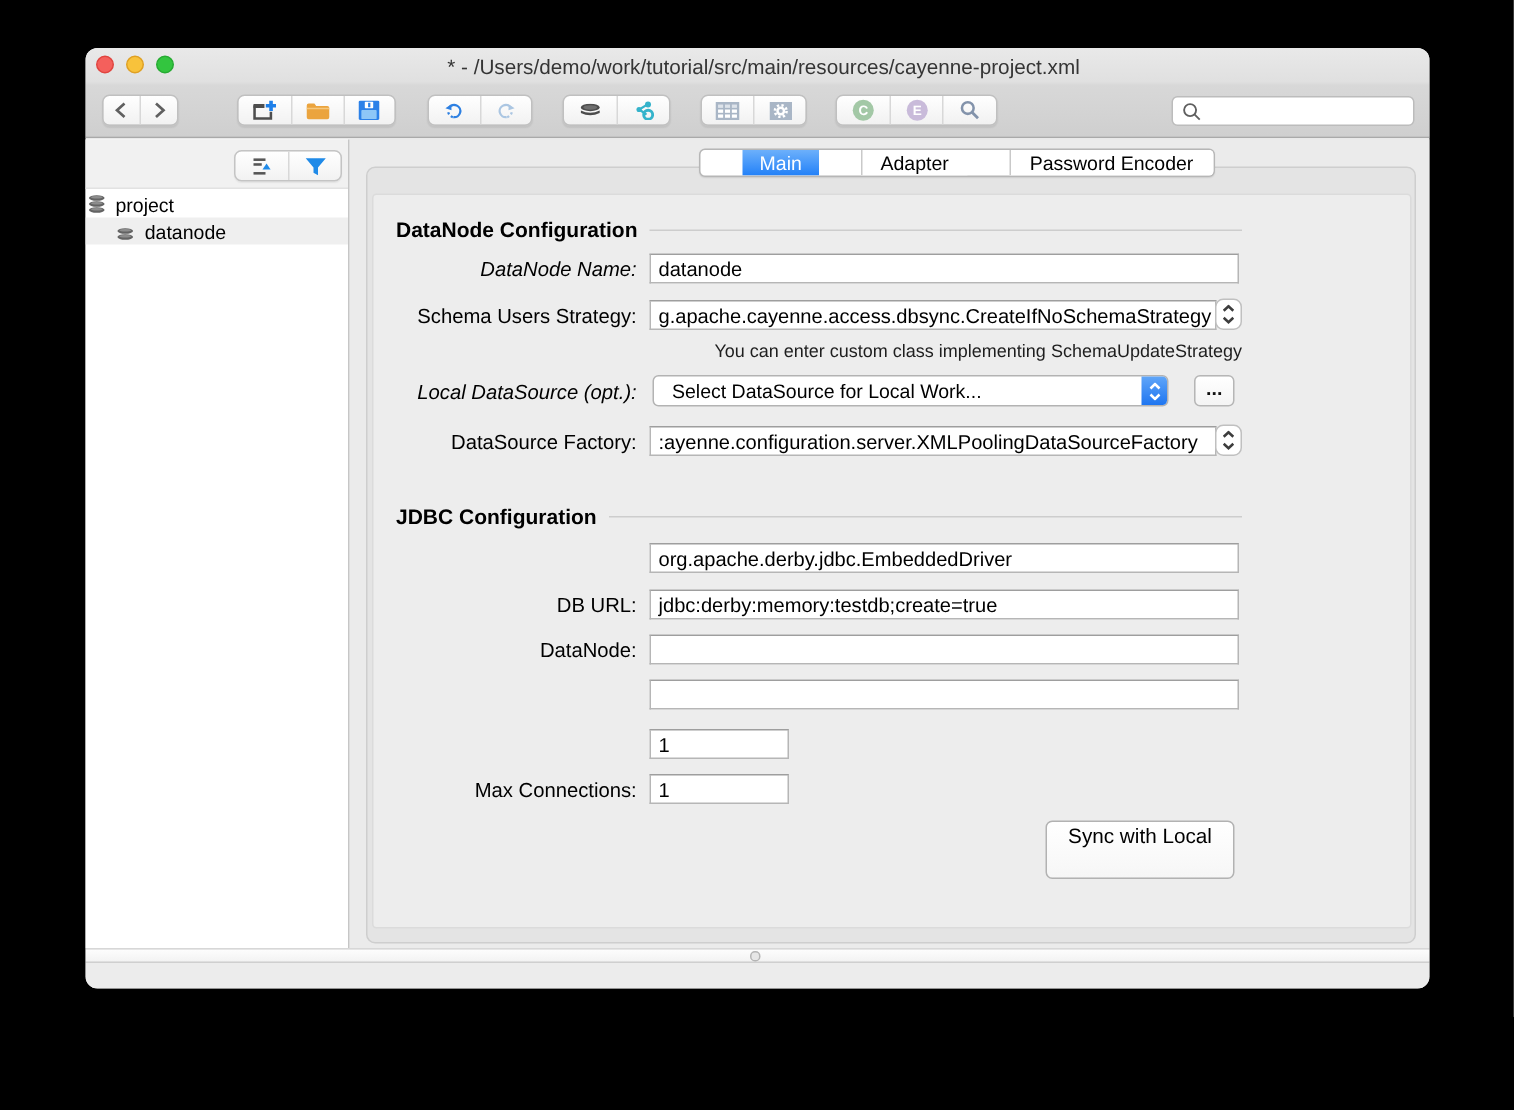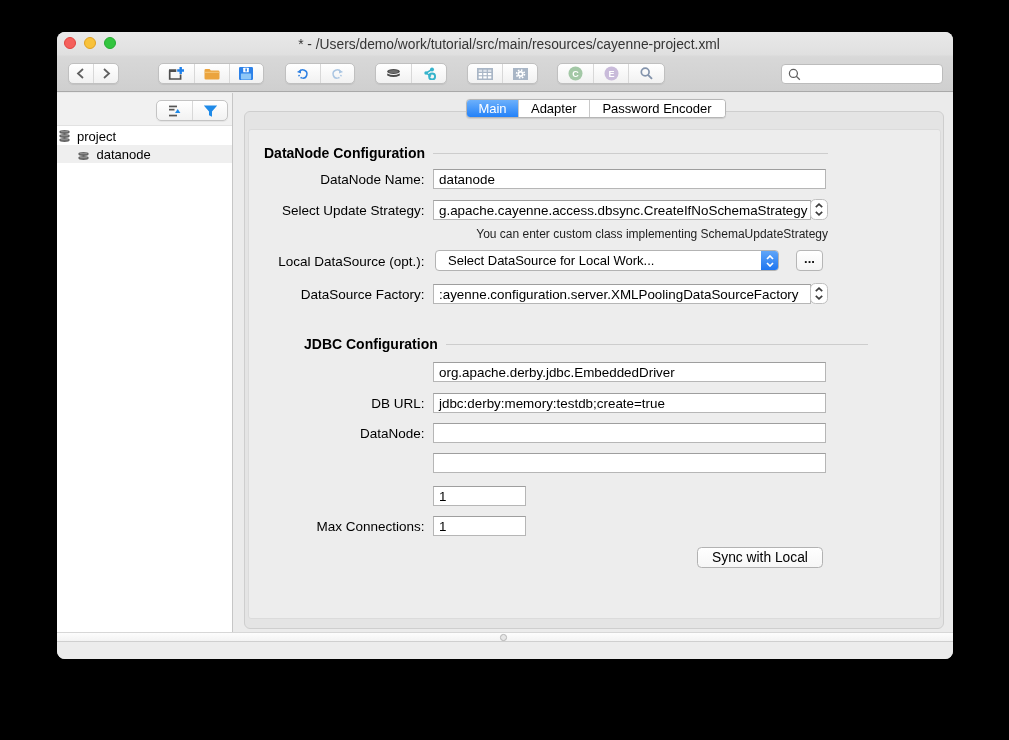--- a/index.html
+++ b/index.html
@@ -21,38 +21,38 @@
 #main{position:absolute;left:0;top:61px;width:896px;height:539px;background:#ebebeb;}
 #sidebar{position:absolute;left:0;top:0;width:176px;height:539px;background:#fff;border-right:1px solid #c6c6c6;padding-left:40px;}
 #sidehead{position:absolute;left:0;top:0;width:175px;height:33px;background:#f1f1f1;border-bottom:1px solid #e2e2e2;}
 #sidebtns{position:absolute;left:99px;top:7px;height:21px;display:flex;background:linear-gradient(#ffffff,#f2f2f2);border:1px solid #c4c4c4;border-radius:5px;box-shadow:0 1px 1px rgba(0,0,0,0.06);}
 .trow{position:absolute;left:0;width:175px;height:18px;font-size:13px;color:#000;}
 .trow .ti{position:absolute;}
 .trow .ti svg{display:block;}
 .trow .tt{position:absolute;top:2px;}
 
 #tabs{position:absolute;left:409px;top:66.5px;height:19px;display:flex;border:1px solid #b6b6b6;border-radius:4px;background:#fff;overflow:hidden;box-shadow:0 0.5px 1px rgba(0,0,0,0.1);z-index:6;}
-.tab{height:100%;display:flex;align-items:center;justify-content:center;font-size:13px;color:#000;background:#fff;}
+.tab{height:100%;display:flex;align-items:center;justify-content:center;font-size:13px;color:#000;background:#fff;margin-left:28px;}
 .tab + .tab{border-left:1px solid #c9c9c9;}
 #tab-main{background:linear-gradient(#6cb0fb,#2381f8);color:#fff;}
 
 #outerpanel{position:absolute;left:187px;top:79px;width:700px;height:518px;background:#e4e4e4;border:1px solid #cecece;border-radius:6px;}
 #innerpanel{position:absolute;left:191px;top:97px;width:693px;height:490px;background:#ededed;border:1px solid #dbdbdb;border-radius:3px;}
 
 .sect{position:absolute;left:207px;width:564px;height:16px;display:flex;align-items:center;font-size:14px;font-weight:bold;color:#000;}
 .sect .line{flex:1;height:1px;background:#cdcdcd;margin-left:8px;}
 .lab{position:absolute;left:146px;width:221.5px;text-align:right;font-size:13.5px;color:#000;}
 .fld{position:absolute;left:376px;width:393px;height:20px;background:#fff;border:1px solid #b6b6b6;border-top-color:#9e9e9e;font-size:13.4px;color:#000;padding:2px 0 0 5px;white-space:nowrap;overflow:hidden;}
 .combo{width:378px !important;}
 .cap{position:absolute;left:752.5px;width:18px;height:21.5px;background:#fff;border:1px solid #c0c0c0;border-radius:5.5px;display:flex;align-items:center;justify-content:center;z-index:3;}
 .help{position:absolute;left:376px;width:395px;text-align:right;font-size:12px;color:#1e1e1e;}
 #localds{position:absolute;left:378px;top:218px;width:344px;height:21px;background:#fff;border:1px solid #b3b3b3;border-radius:4px;font-size:13px;padding:2px 0 0 12px;overflow:hidden;}
 #bluecap{position:absolute;right:-1px;top:-1px;width:18px;height:21px;border-radius:0 4px 4px 0;background:linear-gradient(#63a8f9,#1b73f0);display:flex;align-items:center;justify-content:center;}
 #dots{position:absolute;left:739px;top:218px;width:27px;height:21px;background:linear-gradient(#fff,#f4f4f4);border:1px solid #b6b6b6;border-radius:4px;text-align:center;font-size:13px;font-weight:bold;line-height:15px;color:#111;}
-#syncbtn{position:absolute;left:640px;top:515px;width:126px;height:21px;background:linear-gradient(#fff,#f6f6f6);border:1px solid #b2b2b2;border-radius:4.5px;text-align:center;font-size:13.8px;color:#000;padding-top:1.5px;}
+#syncbtn{position:absolute;left:640px;top:515px;width:126px;height:39px;background:linear-gradient(#fff,#f6f6f6);border:1px solid #b2b2b2;border-radius:4.5px;text-align:center;font-size:13.8px;color:#000;padding-top:1.5px;}
 
 #splitter{position:absolute;left:0;top:600px;width:896px;height:10px;background:linear-gradient(#fdfdfd,#f3f3f3);border-top:1px solid #d7d7d7;border-bottom:1px solid #cfcfcf;}
 #knob{position:absolute;left:443px;top:1px;width:6.5px;height:6.5px;border-radius:50%;background:#e6e6e6;border:1px solid #b5b5b5;}
 #statusbar{position:absolute;left:0;top:610px;width:896px;height:17px;background:#ececec;}
 </style>
 </head>
 <body>
 <div id="win">
   <div id="header">
     <div id="titletext">* - /Users/demo/work/tutorial/src/main/resources/cayenne-project.xml</div>
@@ -241,48 +241,48 @@
     </div>
   </div>
   <div id="tabs">
     <div class="tab" id="tab-main" style="width:51px;">Main</div>
     <div class="tab" style="width:70.5px;">Adapter</div>
     <div class="tab" style="width:136px;">Password Encoder</div>
   </div>
   <div id="outerpanel"></div>
   <div id="innerpanel"></div>
   <div class="sect" style="top:113px;">DataNode Configuration<span class="line"></span></div>
-  <div class="lab" style="top:140px;">DataNode Name:</div>
+  <div class="lab" style="top:140px;font-style:italic;">DataNode Name:</div>
   <div class="fld" style="top:137px;">datanode</div>
-  <div class="lab" style="top:171px;">Select Update Strategy:</div>
+  <div class="lab" style="top:171px;">Schema Users Strategy:</div>
   <div class="fld combo" style="top:168px;">g.apache.cayenne.access.dbsync.CreateIfNoSchemaStrategy</div>
   <div class="cap" style="top:166.5px;">
       <svg width="8" height="13" viewBox="0 0 8 13">
         <path d="M0.8 4.2 L4 1.2 L7.2 4.2" fill="none" stroke="#3d3d3d" stroke-width="1.7"></path>
         <path d="M0.8 8.8 L4 11.8 L7.2 8.8" fill="none" stroke="#3d3d3d" stroke-width="1.7"></path>
       </svg>
     </div>
   <div class="help" style="top:195px;">You can enter custom class implementing SchemaUpdateStrategy</div>
-  <div class="lab" style="top:222px;">Local DataSource (opt.):</div>
+  <div class="lab" style="top:222px;font-style:italic;">Local DataSource (opt.):</div>
   <div id="localds">Select DataSource for Local Work...<span id="bluecap">
         <svg width="8" height="12" viewBox="0 0 8 12">
           <path d="M1 4 L4 1 L7 4" fill="none" stroke="#fff" stroke-width="1.7"></path>
           <path d="M1 8 L4 11 L7 8" fill="none" stroke="#fff" stroke-width="1.7"></path>
         </svg>
       </span></div>
   <div id="dots">...</div>
   <div class="lab" style="top:255px;">DataSource Factory:</div>
   <div class="fld combo" style="top:252px;">:ayenne.configuration.server.XMLPoolingDataSourceFactory</div>
   <div class="cap" style="top:250.5px;">
       <svg width="8" height="13" viewBox="0 0 8 13">
         <path d="M0.8 4.2 L4 1.2 L7.2 4.2" fill="none" stroke="#3d3d3d" stroke-width="1.7"></path>
         <path d="M0.8 8.8 L4 11.8 L7.2 8.8" fill="none" stroke="#3d3d3d" stroke-width="1.7"></path>
       </svg>
     </div>
-  <div class="sect" style="top:304px;margin-left:40px;">JDBC Configuration<span class="line"></span></div>
+  <div class="sect" style="top:304px;">JDBC Configuration<span class="line"></span></div>
   <div class="fld" style="top:330px;">org.apache.derby.jdbc.EmbeddedDriver</div>
   <div class="lab" style="top:364px;">DB URL:</div>
   <div class="fld" style="top:361px;">jdbc:derby:memory:testdb;create=true</div>
   <div class="lab" style="top:394px;">DataNode:</div>
   <div class="fld" style="top:391px;"></div>
   <div class="fld" style="top:421px;"></div>
   <div class="fld" style="top:454px;width:93px;">1</div>
   <div class="lab" style="top:487px;">Max Connections:</div>
   <div class="fld" style="top:484px;width:93px;">1</div>
   <div id="syncbtn">Sync with Local</div>

